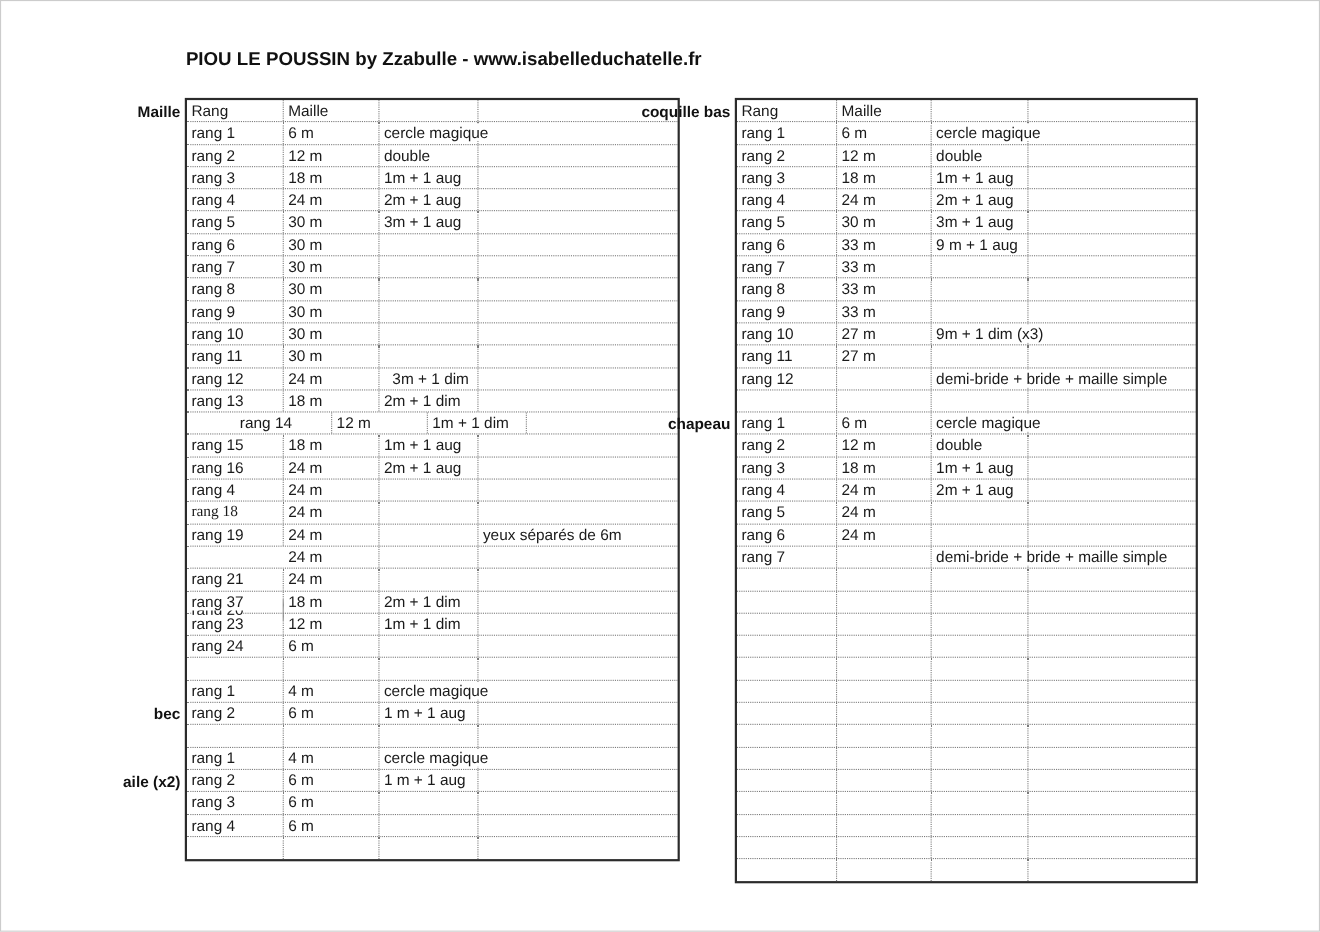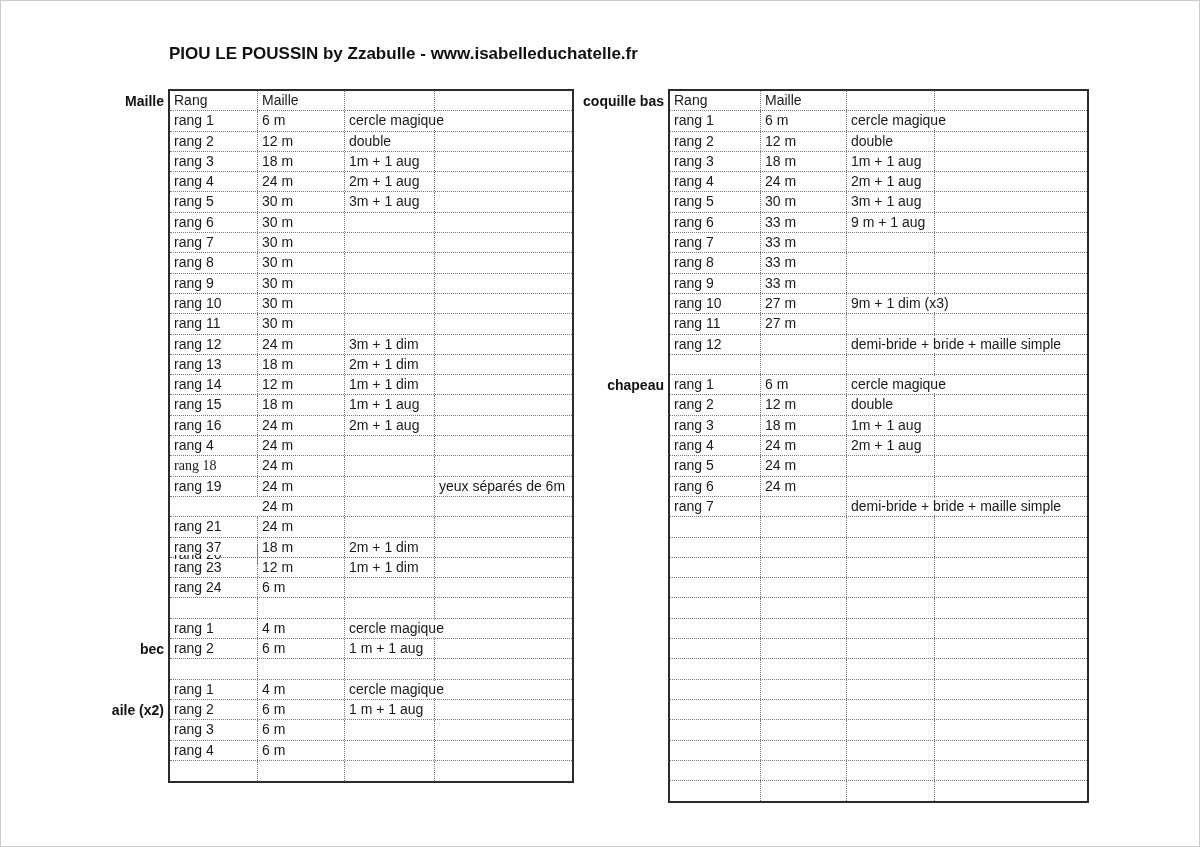--- a/index.html
+++ b/index.html
@@ -182,31 +182,31 @@
       </div>
       <div class="trow">
         <div class="tcell" style="width: 88px;"><span>rang 11</span></div>
         <div class="tcell" style="width: 87px;"><span>30 m</span></div>
         <div class="tcell" style="width: 90px;"></div>
         <div class="tcell" style="width: 137px;"></div>
       </div>
       <div class="trow">
         <div class="tcell" style="width: 88px;"><span>rang 12</span></div>
         <div class="tcell" style="width: 87px;"><span>24 m</span></div>
-        <div class="tcell" style="width: 90px;"><span>3m + 1 dim</span></div>
+        <div class="tcell" style="width: 90px; text-align: center;"><span>3m + 1 dim</span></div>
         <div class="tcell" style="width: 137px;"></div>
       </div>
       <div class="trow">
         <div class="tcell" style="width: 88px;"><span>rang 13</span></div>
         <div class="tcell" style="width: 87px;"><span>18 m</span></div>
         <div class="tcell" style="width: 90px;"><span>2m + 1 dim</span></div>
         <div class="tcell" style="width: 137px;"></div>
       </div>
       <div class="trow">
-        <div class="tcell" style="width: 88px;"><span>rang 14</span></div>
+        <div class="tcell" style="width: 88px; margin-left: 44px;"><span>rang 14</span></div>
         <div class="tcell" style="width: 87px;"><span>12 m</span></div>
         <div class="tcell" style="width: 90px;"><span>1m + 1 dim</span></div>
         <div class="tcell" style="width: 137px;"></div>
       </div>
       <div class="trow">
         <div class="tcell" style="width: 88px;"><span>rang 15</span></div>
         <div class="tcell" style="width: 87px;"><span>18 m</span></div>
         <div class="tcell" style="width: 90px;"><span>1m + 1 aug</span></div>
         <div class="tcell" style="width: 137px;"></div>
       </div>

